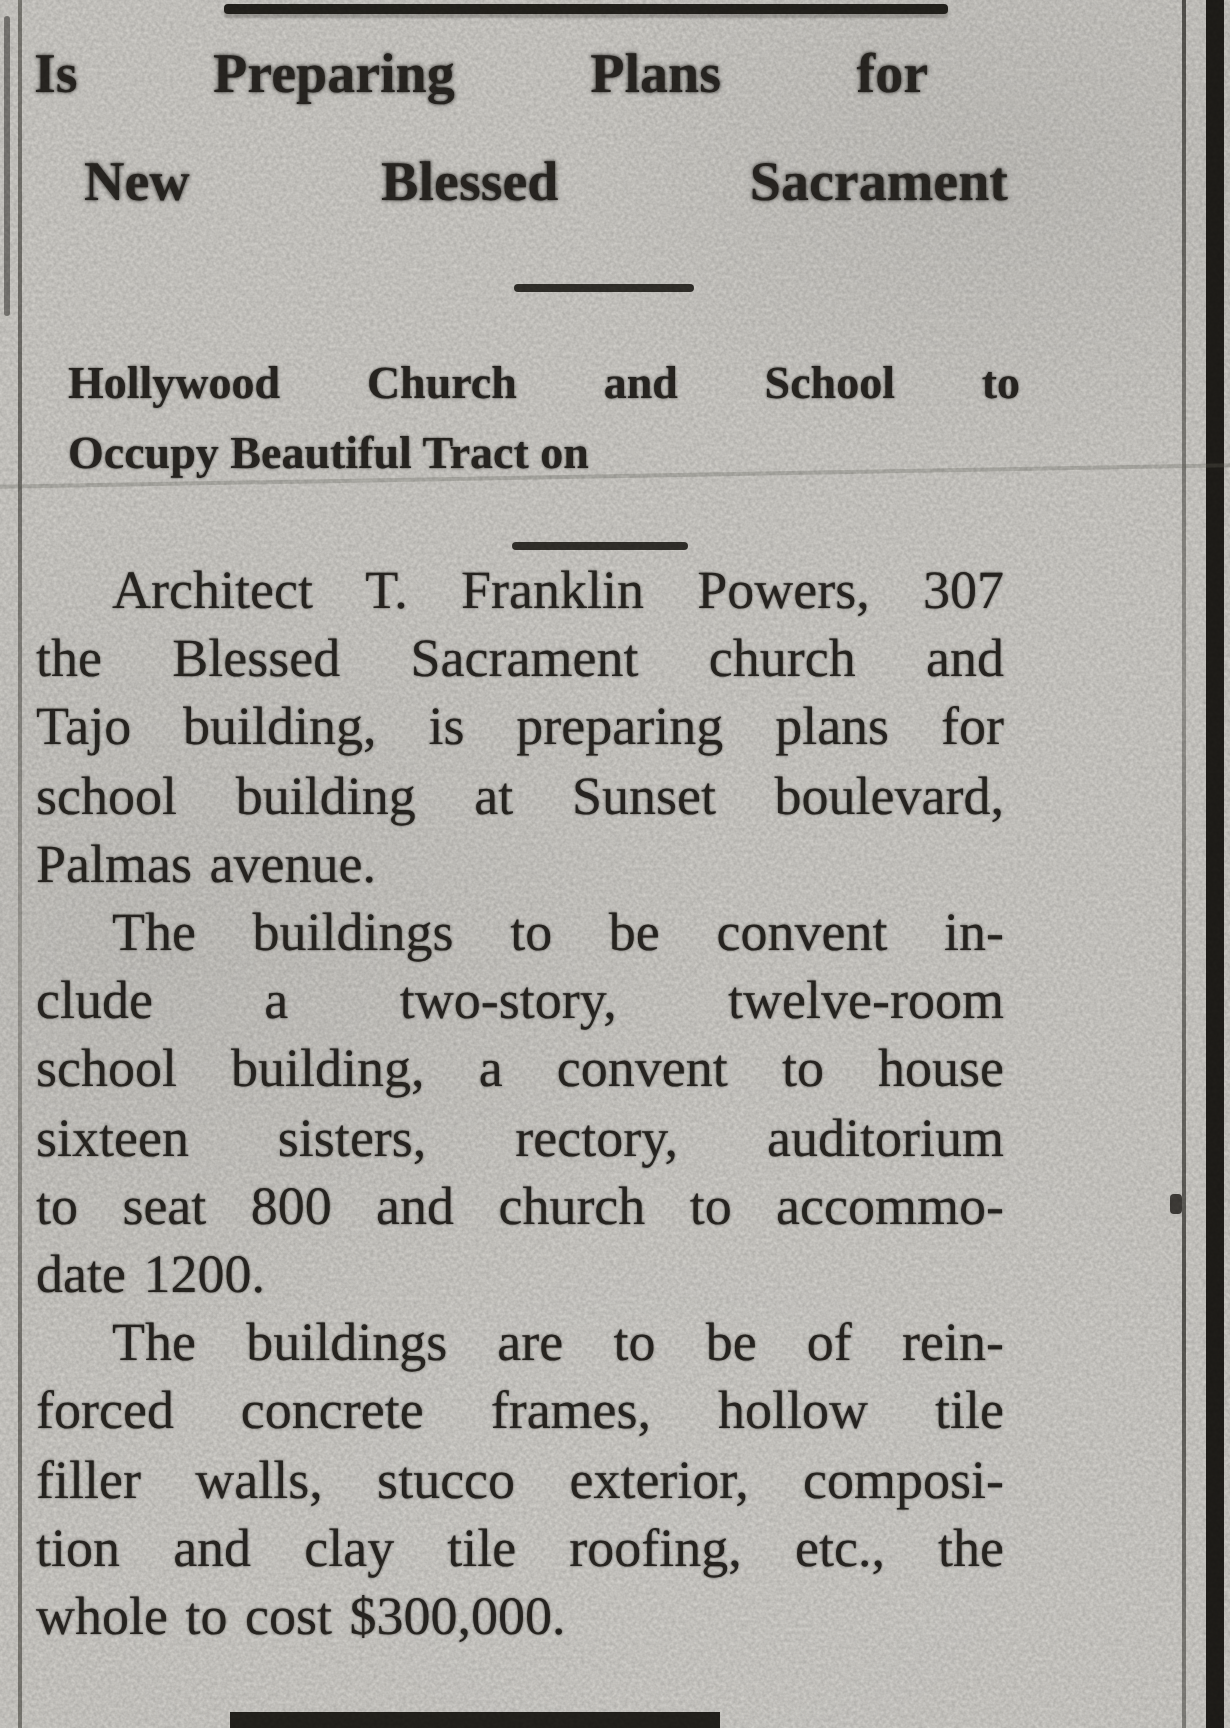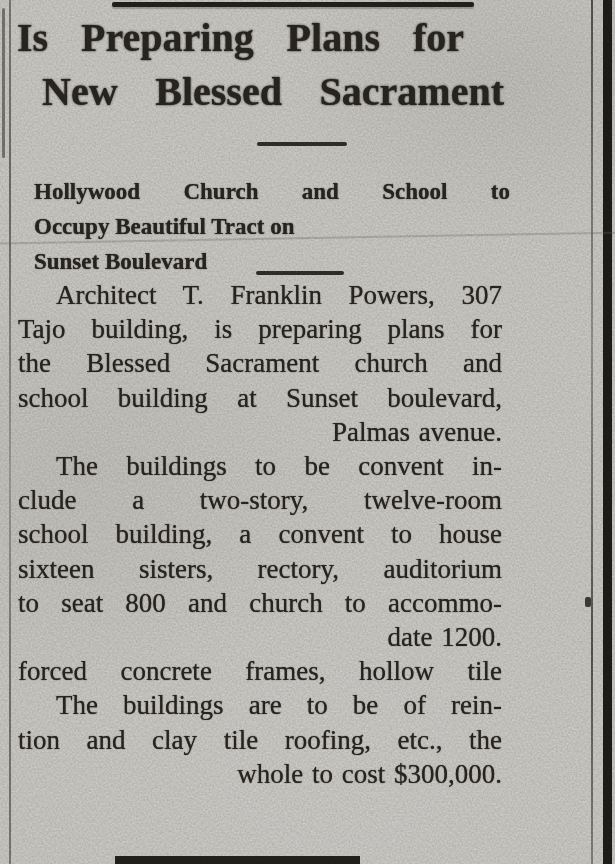--- a/index.html
+++ b/index.html
@@ -30,42 +30,42 @@
   .sliver{left:2px;top:8px;width:3px;height:150px;background:rgba(40,38,34,.5);border-radius:2px;}
   .ink-dot{left:585px;top:597px;width:6px;height:10px;background:rgba(30,28,24,.8);border-radius:2px;}
   .crease{left:-5px;top:237px;width:630px;height:2px;background:rgba(110,108,100,.30);transform:rotate(-1deg);}
 
   .divider{position:absolute;background:#34322d;border-radius:2px;z-index:3;}
   .d1{left:257px;top:142px;width:90px;height:4px;}
   .d2{left:256px;top:271px;width:88px;height:4px;}
 
   
   .headline{position:absolute;top:11px;left:0;margin:0;z-index:2;font-weight:bold;}
-  .hl{font-size:40px;line-height:54px;white-space:nowrap;
+  .hl{font-size:28px;line-height:54px;white-space:nowrap;
       text-align:justify;text-align-last:justify;white-space:normal;
       text-shadow:0 0 1.6px rgba(32,30,26,.95), 0 0 3px rgba(32,30,26,.25);}
   .hl1{margin-left:17px;width:447px;}
   .hl2{margin-left:42px;width:462px;}
 
   
   .subhead{position:absolute;top:158px;left:18px;width:476px;margin:16px;z-index:2;
       font-size:23px;font-weight:bold;line-height:35px;
       text-shadow:0 0 1.2px rgba(36,34,30,.9);}
   .sh1{text-align:justify;text-align-last:justify;}
   .sh2,.sh3{text-align:left;}
 
   
   .body{position:absolute;top:278px;left:18px;width:484px;z-index:2;
       font-size:27px;line-height:34.2px;word-spacing:2px;
       text-shadow:0 0 1.1px rgba(43,40,35,.85);}
   .para{margin:0;}
   .line{min-height:34.2px;}
   .line.first{text-indent:38px;}
   .line.just{text-align:justify;text-align-last:justify;}
-  .line.last{text-align:right;}
+  .line.last{text-align:left;}
 </style>
 </head>
 <body>
 
 <div class="page">
 
   <svg class="grain" width="615" height="864" aria-hidden="true">
     <filter id="grainF">
       <feTurbulence type="fractalNoise" baseFrequency="0.55" numOctaves="2" seed="7" stitchTiles="stitch"></feTurbulence>
       <feColorMatrix type="matrix" values="0 0 0 0 0  0 0 0 0 0  0 0 0 0 0  0.9 0 0 0 0"></feColorMatrix>
@@ -85,42 +85,42 @@
   <h1 class="headline">
     <div class="hl hl1">Is Preparing Plans for</div>
     <div class="hl hl2">New Blessed Sacrament</div>
   </h1>
 
   <div class="divider d1"></div>
 
   <h2 class="subhead">
     <div class="sh1">Hollywood Church and School to</div>
     <div class="sh2">Occupy Beautiful Tract on</div>
-    <div class="sh3">Sunset Boulevard</div>
   </h2>
 
   <div class="divider d2"></div>
 
   <div class="body" id="article-body">
       <div class="para">
         <div class="line just first">Architect T. Franklin Powers, 307</div>
+        <div class="line just">the Blessed Sacrament church and</div>
         <div class="line just">Tajo building, is preparing plans for</div>
-        <div class="line just">the Blessed Sacrament church and</div>
         <div class="line just">school building at Sunset boulevard,</div>
         <div class="line last">Palmas avenue.</div>
       </div>
       <div class="para">
         <div class="line just first">The buildings to be convent in-</div>
         <div class="line just">clude a two-story, twelve-room</div>
         <div class="line just">school building, a convent to house</div>
         <div class="line just">sixteen sisters, rectory, auditorium</div>
         <div class="line just">to seat 800 and church to accommo-</div>
         <div class="line last">date 1200.</div>
       </div>
       <div class="para">
+        <div class="line just first">The buildings are to be of rein-</div>
         <div class="line just">forced concrete frames, hollow tile</div>
-        <div class="line just first">The buildings are to be of rein-</div>
+        <div class="line just">filler walls, stucco exterior, composi-</div>
         <div class="line just">tion and clay tile roofing, etc., the</div>
         <div class="line last">whole to cost $300,000.</div>
       </div>
     </div>
 
 </div>
 
 </body></html>

